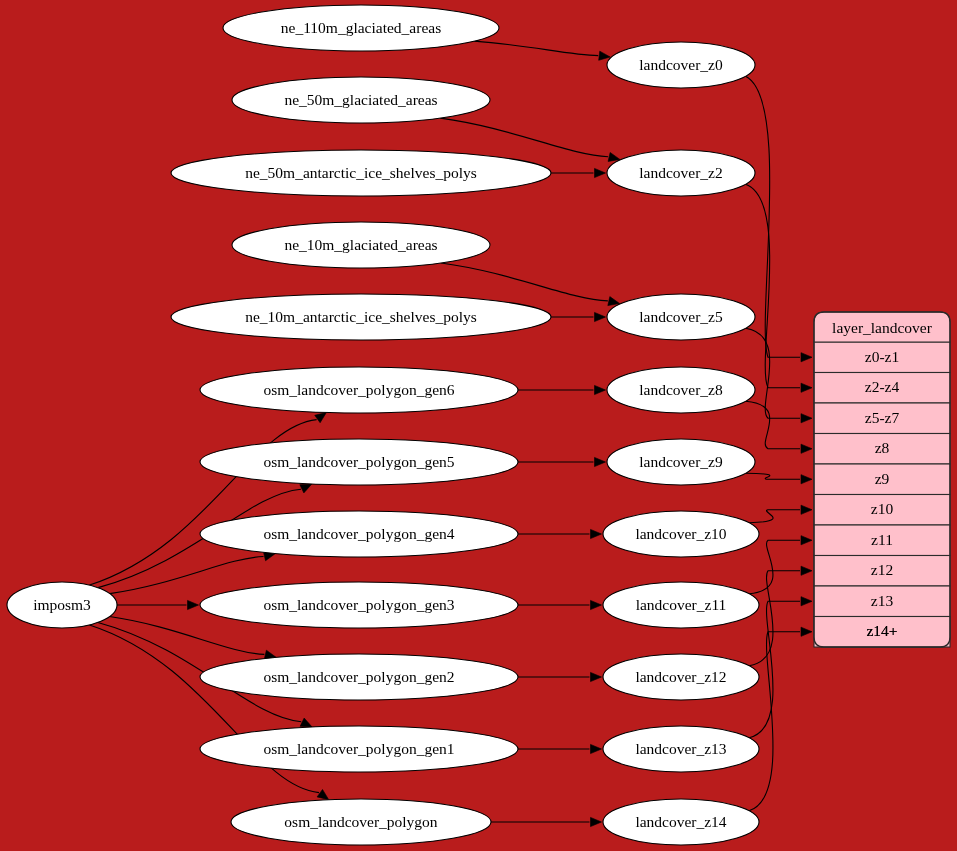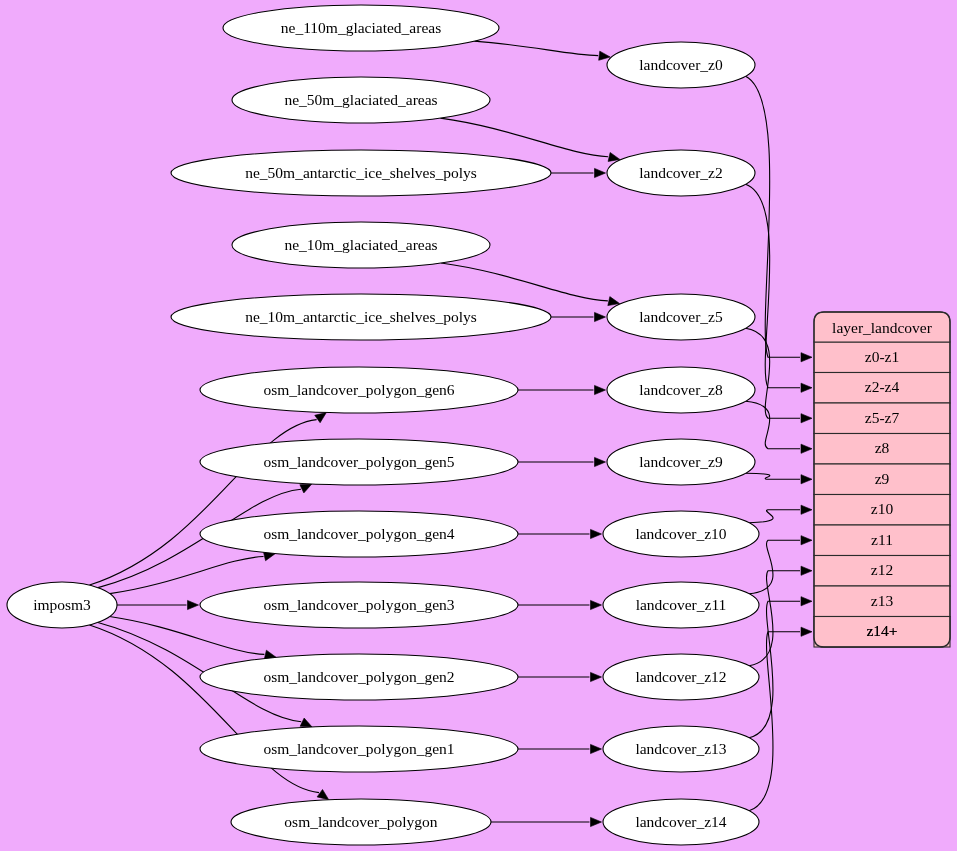--- a/index.html
+++ b/index.html
@@ -8,21 +8,21 @@
     background: #ffffff;
   }
   body {
     font-family: "Liberation Serif", "DejaVu Serif", serif;
   }
   #graph-canvas {
     position: relative;
     width: 957px;
     height: 851px;
     overflow: hidden;
-    background: #f0abfc;
+    background: #b91c1c;
   }
   svg.graph-svg {
     position: absolute;
     top: 0;
     left: 0;
     width: 957px;
     height: 851px;
   }
   .node-ellipse {
     fill: #ffffff;

